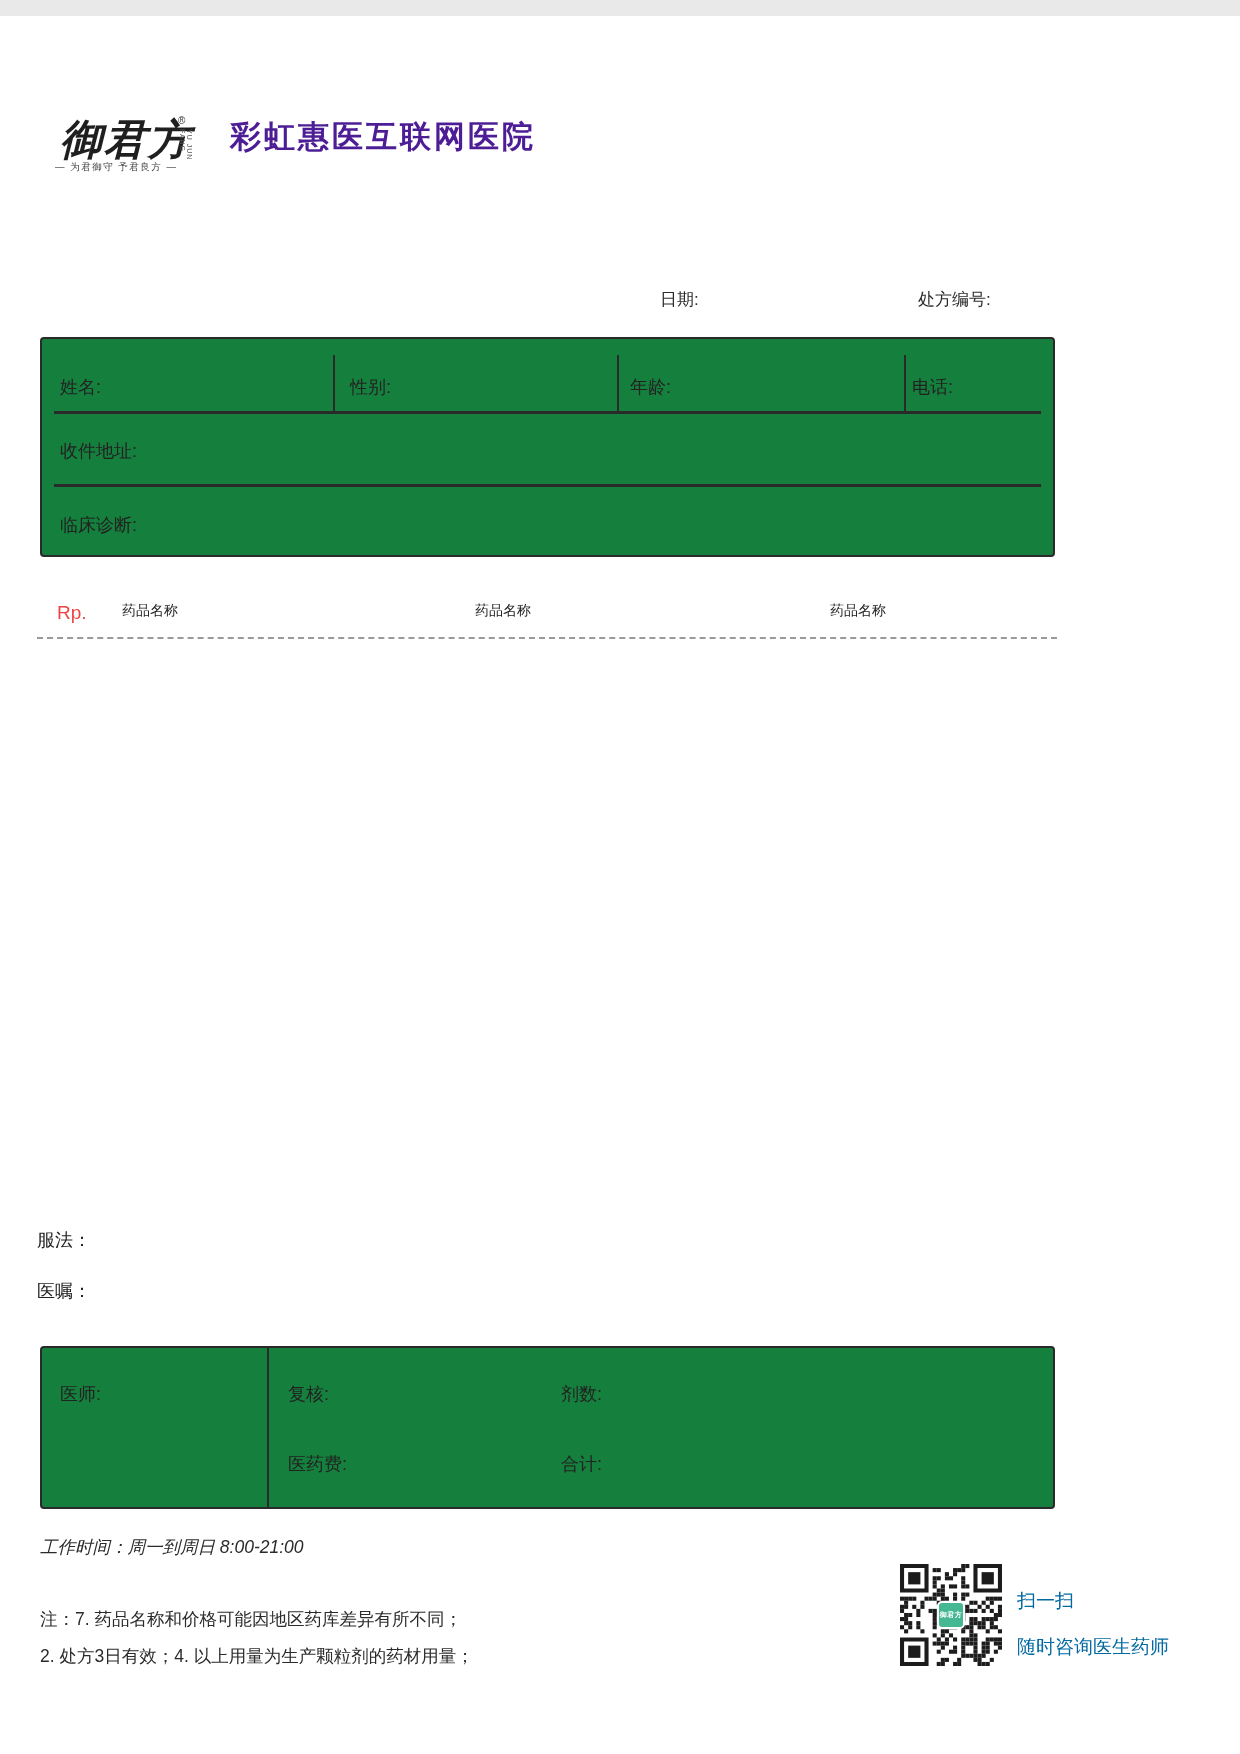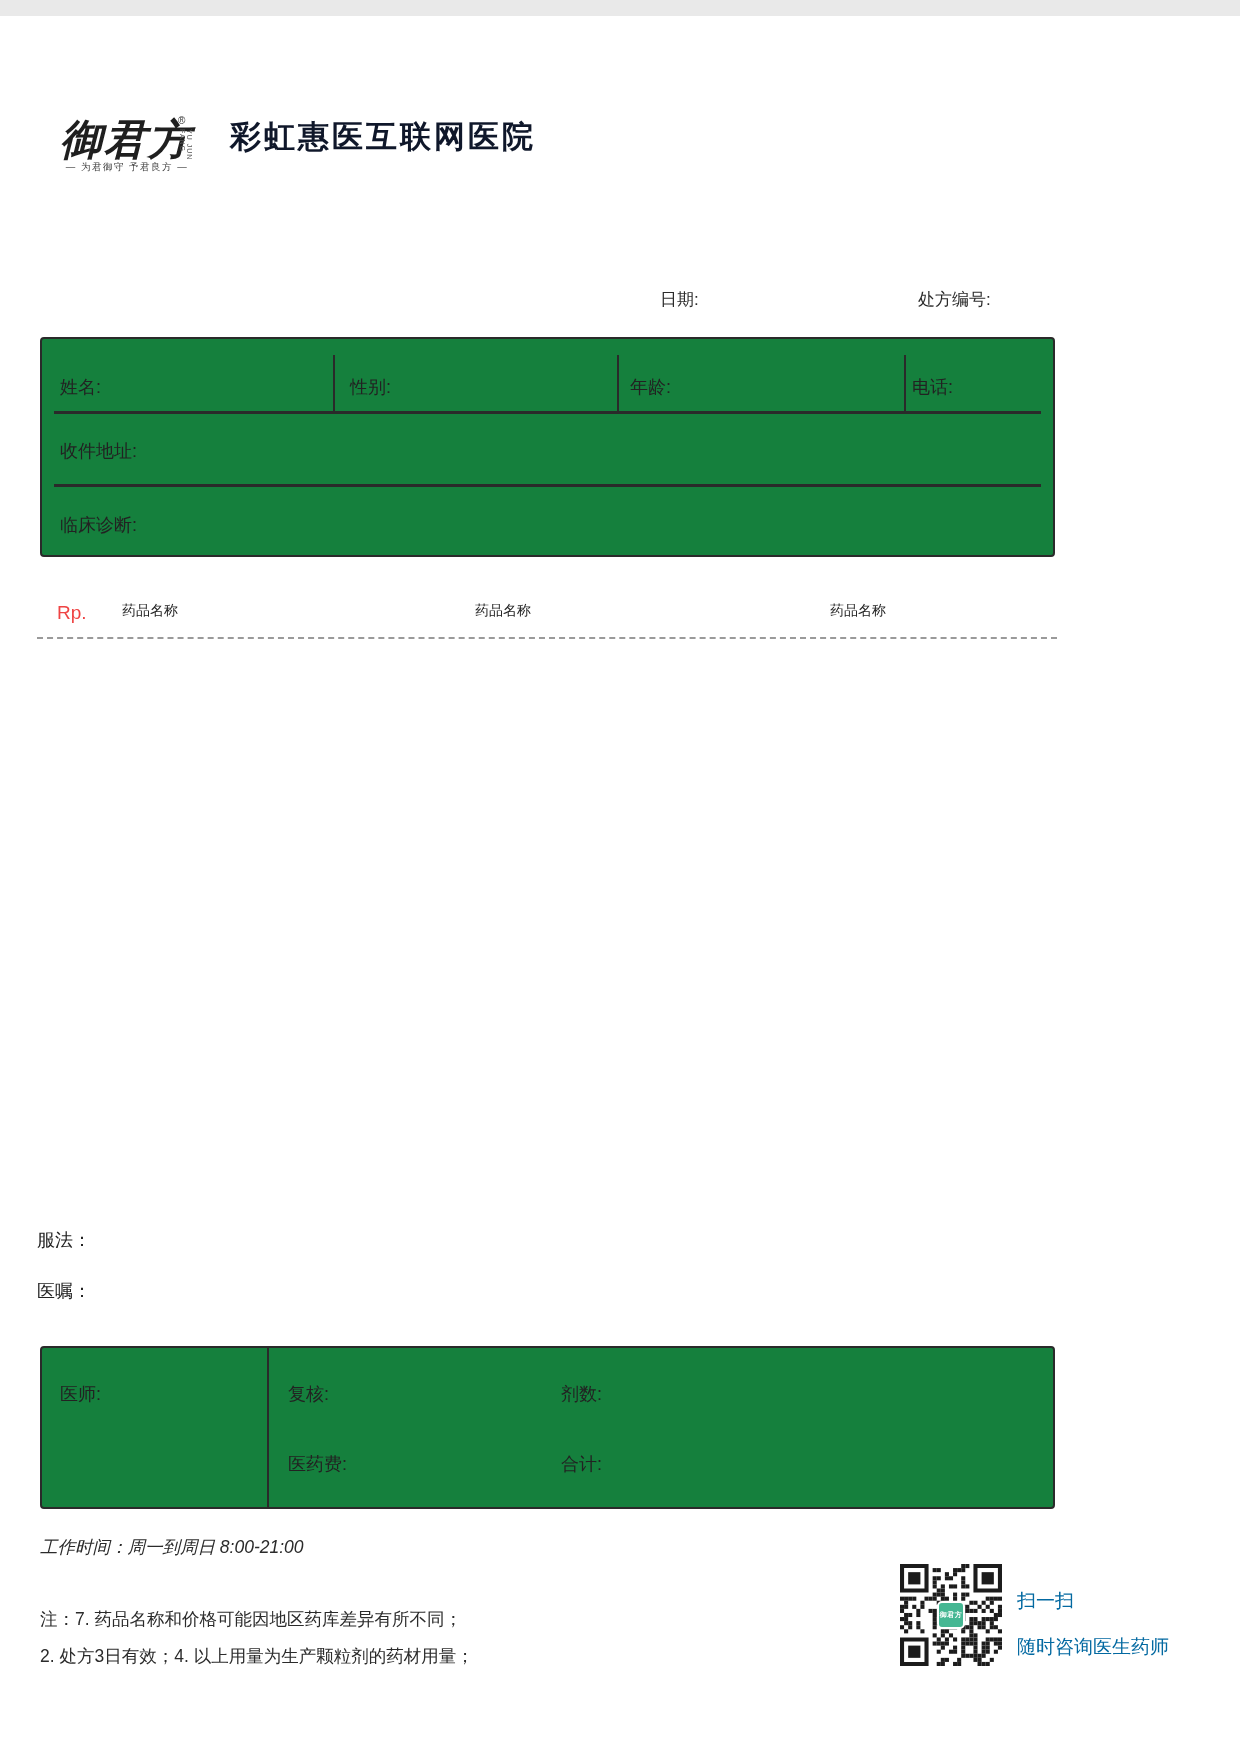--- a/index.html
+++ b/index.html
@@ -10,21 +10,21 @@
     font-family:"Liberation Sans", sans-serif; overflow:hidden;
   }
   .abs { position:absolute; }
 
   
   .logo-main { font-family:"DejaVu Serif", serif; font-weight:bold; font-style:italic;
                font-size:42px; color:#1f1f1f; letter-spacing:2px; }
   .reg-mark { font-size:10px; color:#333; }
   .logo-side { writing-mode:vertical-rl; font-size:7px; letter-spacing:1px; color:#555; }
   .tagline { font-size:9.5px; letter-spacing:1.5px; color:#3a3a3a; white-space:nowrap; }
-  .hospital-title { font-size:31px; font-weight:900; letter-spacing:3px; color:#0f172a; }
+  .hospital-title { font-size:31px; font-weight:900; letter-spacing:3px; color:#4c1d95; }
 
   
   .notice-text { font-size:17px; color:#2b2b2b; }
 
   
   .round-box { border:2.5px solid #2a2a2a; border-radius:4px; background:#15803d; }
   .hline { position:absolute; height:2.5px; background:#2a2a2a; }
   .vline { position:absolute; width:2px; background:#2a2a2a; }
   .field-label { font-size:18px; color:#222; white-space:nowrap; }
 
@@ -48,21 +48,21 @@
 </head>
 <body>
 
 <div class="page">
 
   <div class="abs" style="left:60px; top:96px;">
     <span class="logo-main">御君方</span>
   </div>
   <div class="abs reg-mark" style="left:178px; top:99px;">®</div>
   <div class="abs logo-side" style="left:179px; top:113px; height:36px;">YU JUN FANG</div>
-  <div class="abs tagline" style="left:61px; top:145px; width:132px; text-align:center;">— 为君御守 予君良方 —</div>
+  <div class="abs tagline" style="left:55px; top:145px; width:132px; ">— 为君御守 予君良方 —</div>
 
   <div class="abs hospital-title" style="left:230px; top:100px;">彩虹惠医互联网医院</div>
 
   <div class="abs notice-text" style="left:660px; top:272px;">日期:</div>
   <div class="abs notice-text" style="left:918px; top:272px;">处方编号:</div>
 
   <div class="abs round-box" style="left:40px; top:321px; width:1015px; height:220px;">
 
     <div class="hline" style="left:12px; right:12px; top:72px;"></div>
     <div class="hline" style="left:12px; right:12px; top:145px;"></div>

